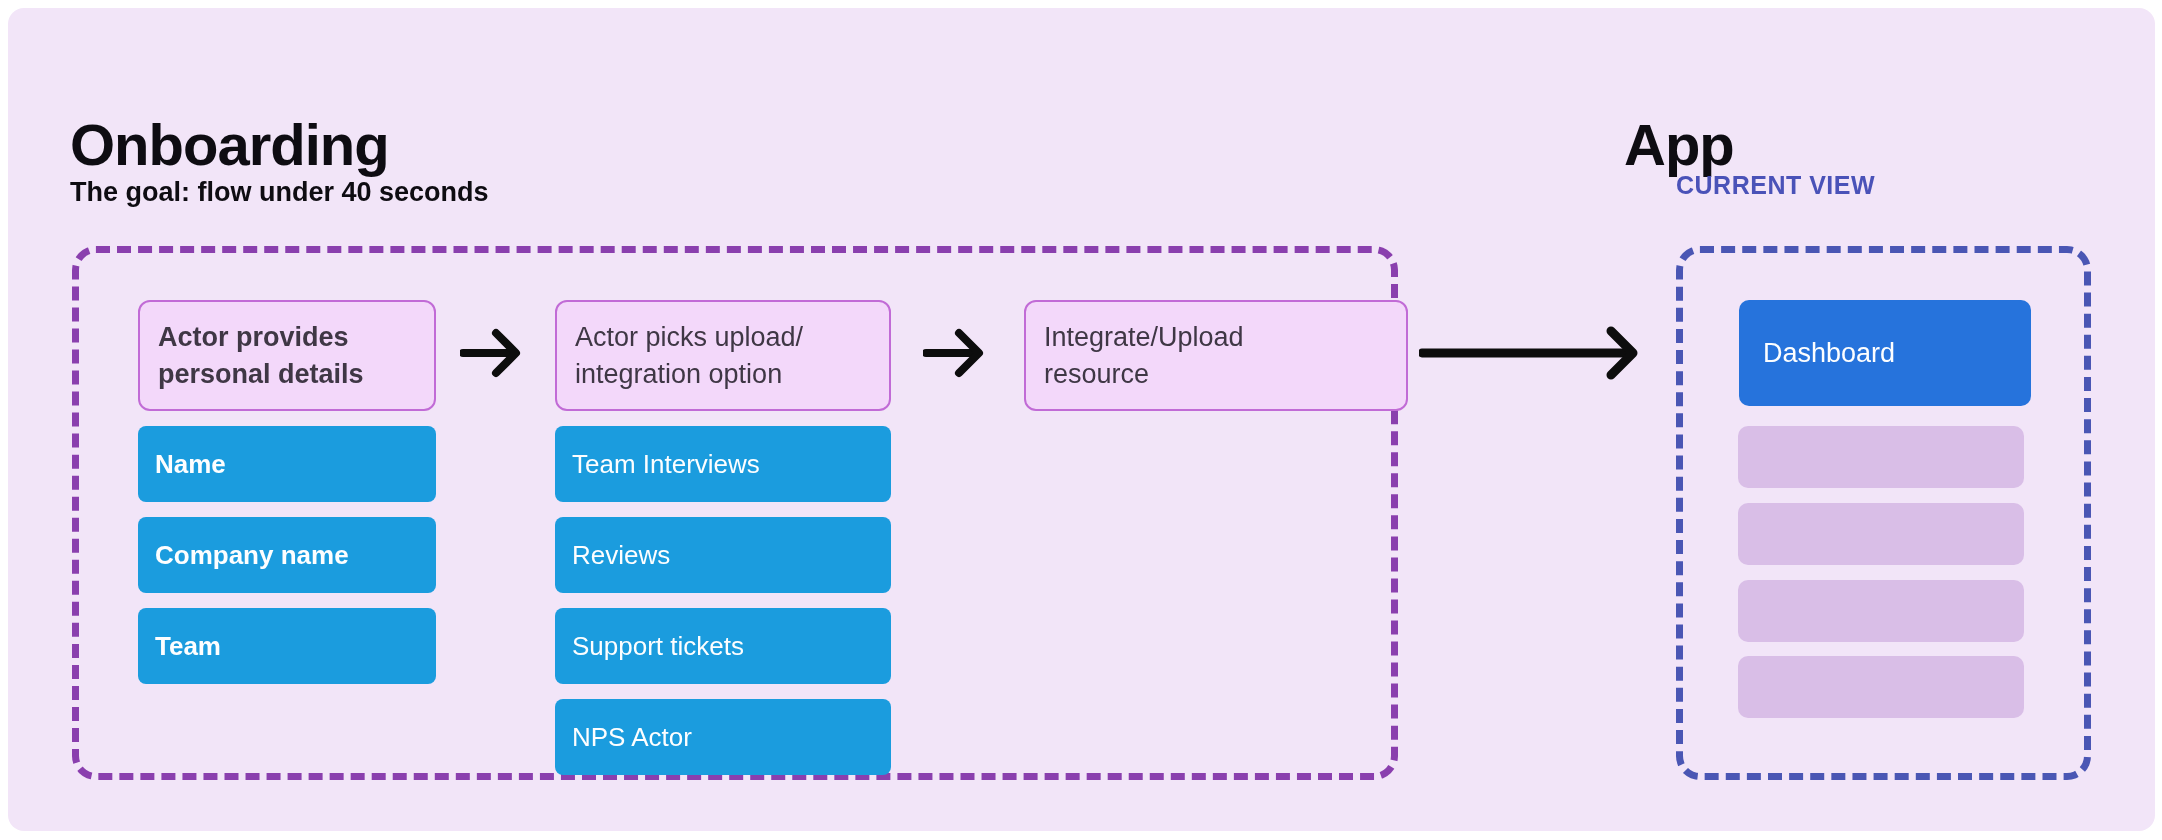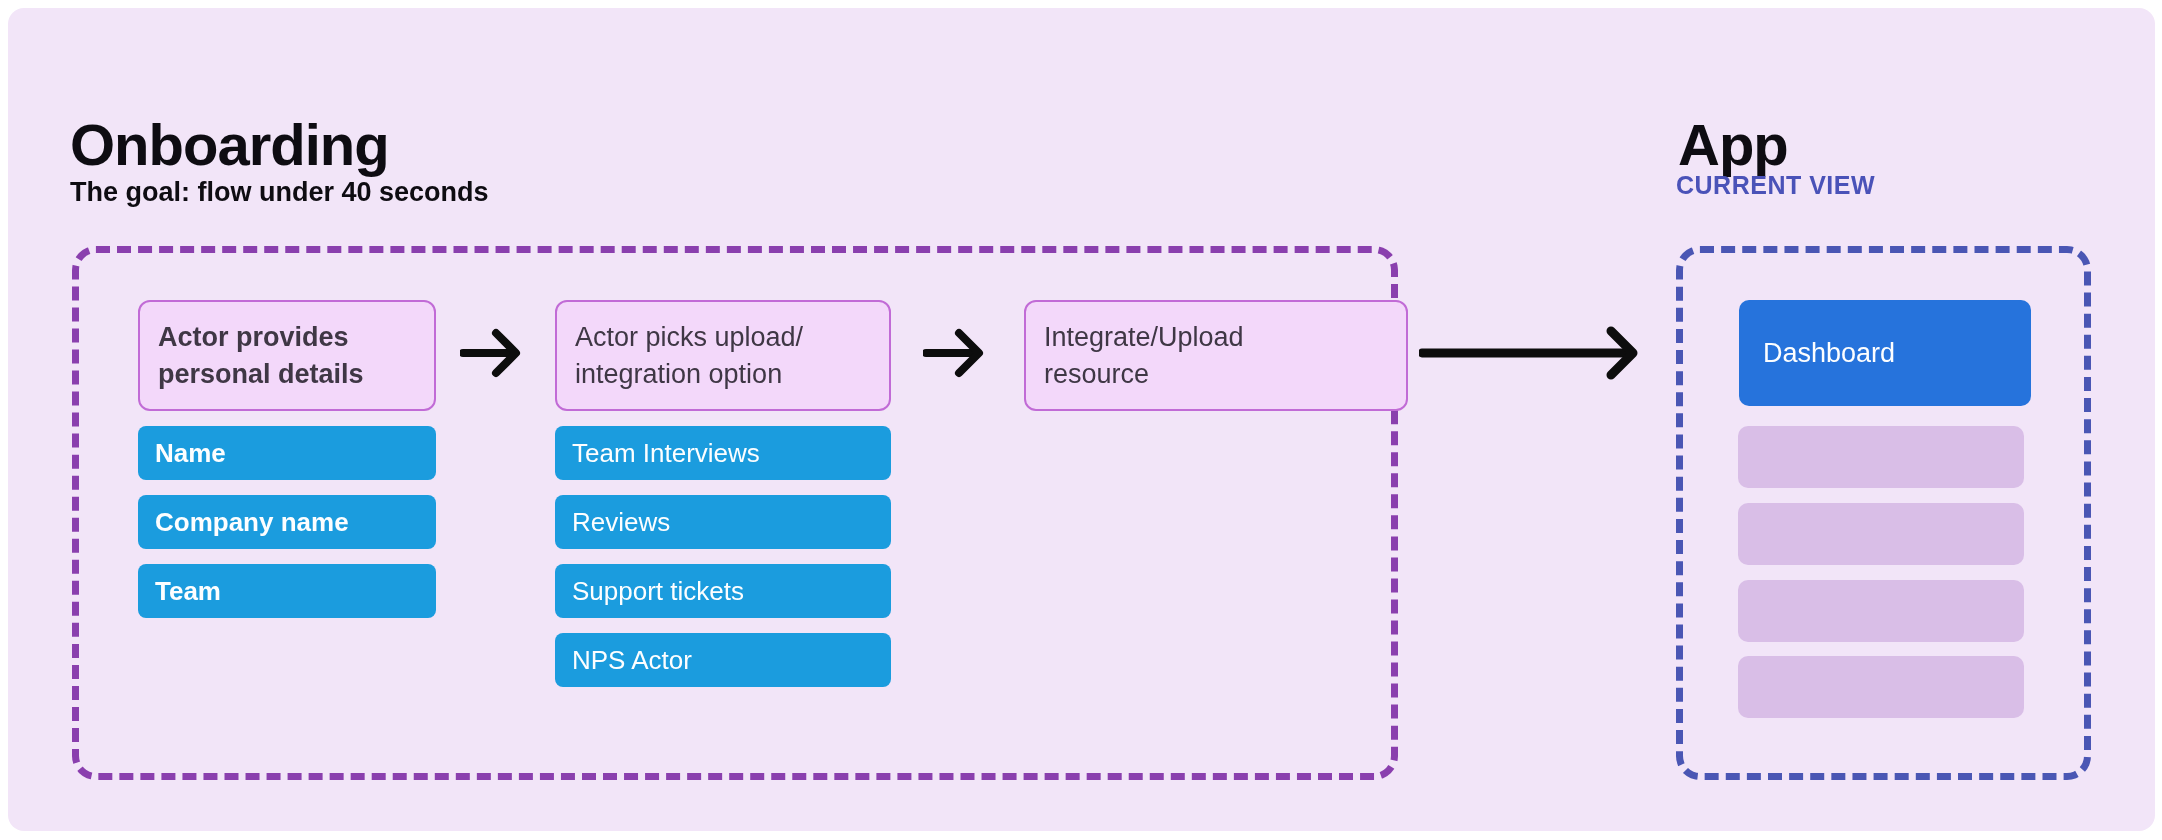--- a/index.html
+++ b/index.html
@@ -4,41 +4,41 @@
 <style>
   html,body{margin:0;padding:0;background:#ffffff;}
   body{font-family:"Liberation Sans","DejaVu Sans",sans-serif;}
   .canvas{position:relative;width:2162px;height:840px;background:#ffffff;overflow:hidden;}
   .surface{position:absolute;left:8px;top:8px;width:2147px;height:823px;
            background:var(--surface-bg,#f2e5f8);border-radius:16px;}
 
   .big-title{position:absolute;top:66px;font-size:58px;line-height:1.1;font-weight:700;
              color:var(--heading-color,#0e0c12);letter-spacing:-1px;}
   #onboarding-title{left:62px;}
-  #app-title{left:1670px;}
+  #app-title{left:1616px;}
   .subtitle{position:absolute;left:62px;top:169px;font-size:27px;font-weight:700;
             color:var(--heading-color,#0e0c12);}
   .view-label{position:absolute;left:1668px;top:163px;font-size:25px;font-weight:700;
               letter-spacing:0.5px;color:var(--label-color,#4a52b8);}
 
   .frame{position:absolute;top:238px;height:534px;border-radius:24px;box-sizing:border-box;}
   .flow-frame{left:64px;width:1326px;border:7px dashed var(--flow-border,#8a3fae);}
   .app-frame{left:1668px;width:415px;border:7px dashed var(--app-border,#4a56b4);}
 
   .col{position:absolute;top:292px;display:flex;flex-direction:column;gap:15px;}
   .col1{left:130px;width:298px;font-weight:bold;}
   .col2{left:547px;width:336px;}
   .col3{left:1016px;width:384px;}
 
   .step-header{box-sizing:border-box;height:111px;display:flex;align-items:center;
                padding:0 18px;background:var(--step-fill,#f3d8fa);
                border:2px solid var(--step-border,#c16bd6);border-radius:12px;
                font-size:27px;line-height:1.35;color:var(--step-text,#3f3745);
                white-space:pre-line;}
-  .item{box-sizing:border-box;height:54px;display:flex;align-items:center;padding:9px 17px;
+  .item{box-sizing:border-box;height:76px;display:flex;align-items:center;padding:9px 17px;
         background:var(--item-fill,#1b9cde);border-radius:8px;
         font-size:26px;color:var(--item-text,#fdfeff);}
 
   .arrow{position:absolute;}
   #arrow-1{left:452px;top:316px;}
   #arrow-2{left:915px;top:316px;}
   #arrow-big{left:1411px;top:316px;}
 
   .dashboard{position:absolute;left:1731px;top:292px;width:292px;height:106px;
              box-sizing:border-box;display:flex;align-items:center;padding:0 24px;

